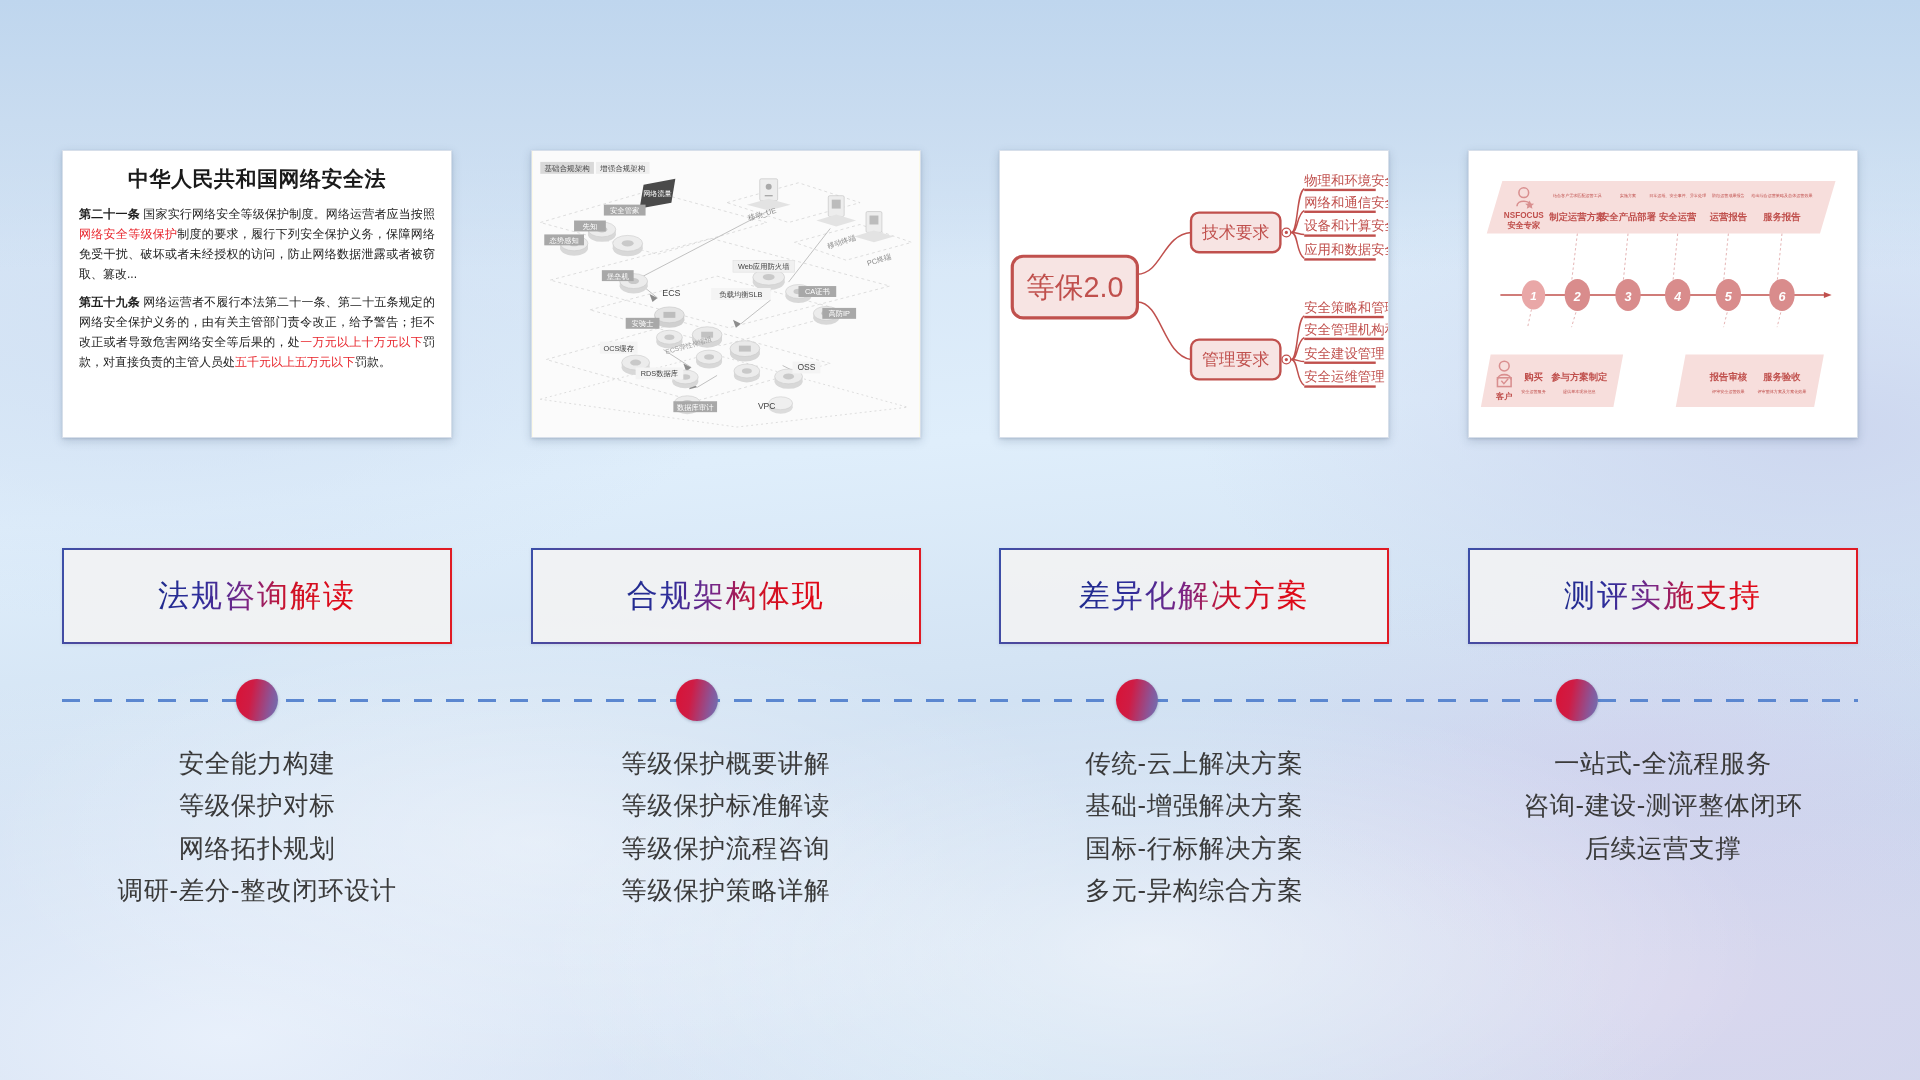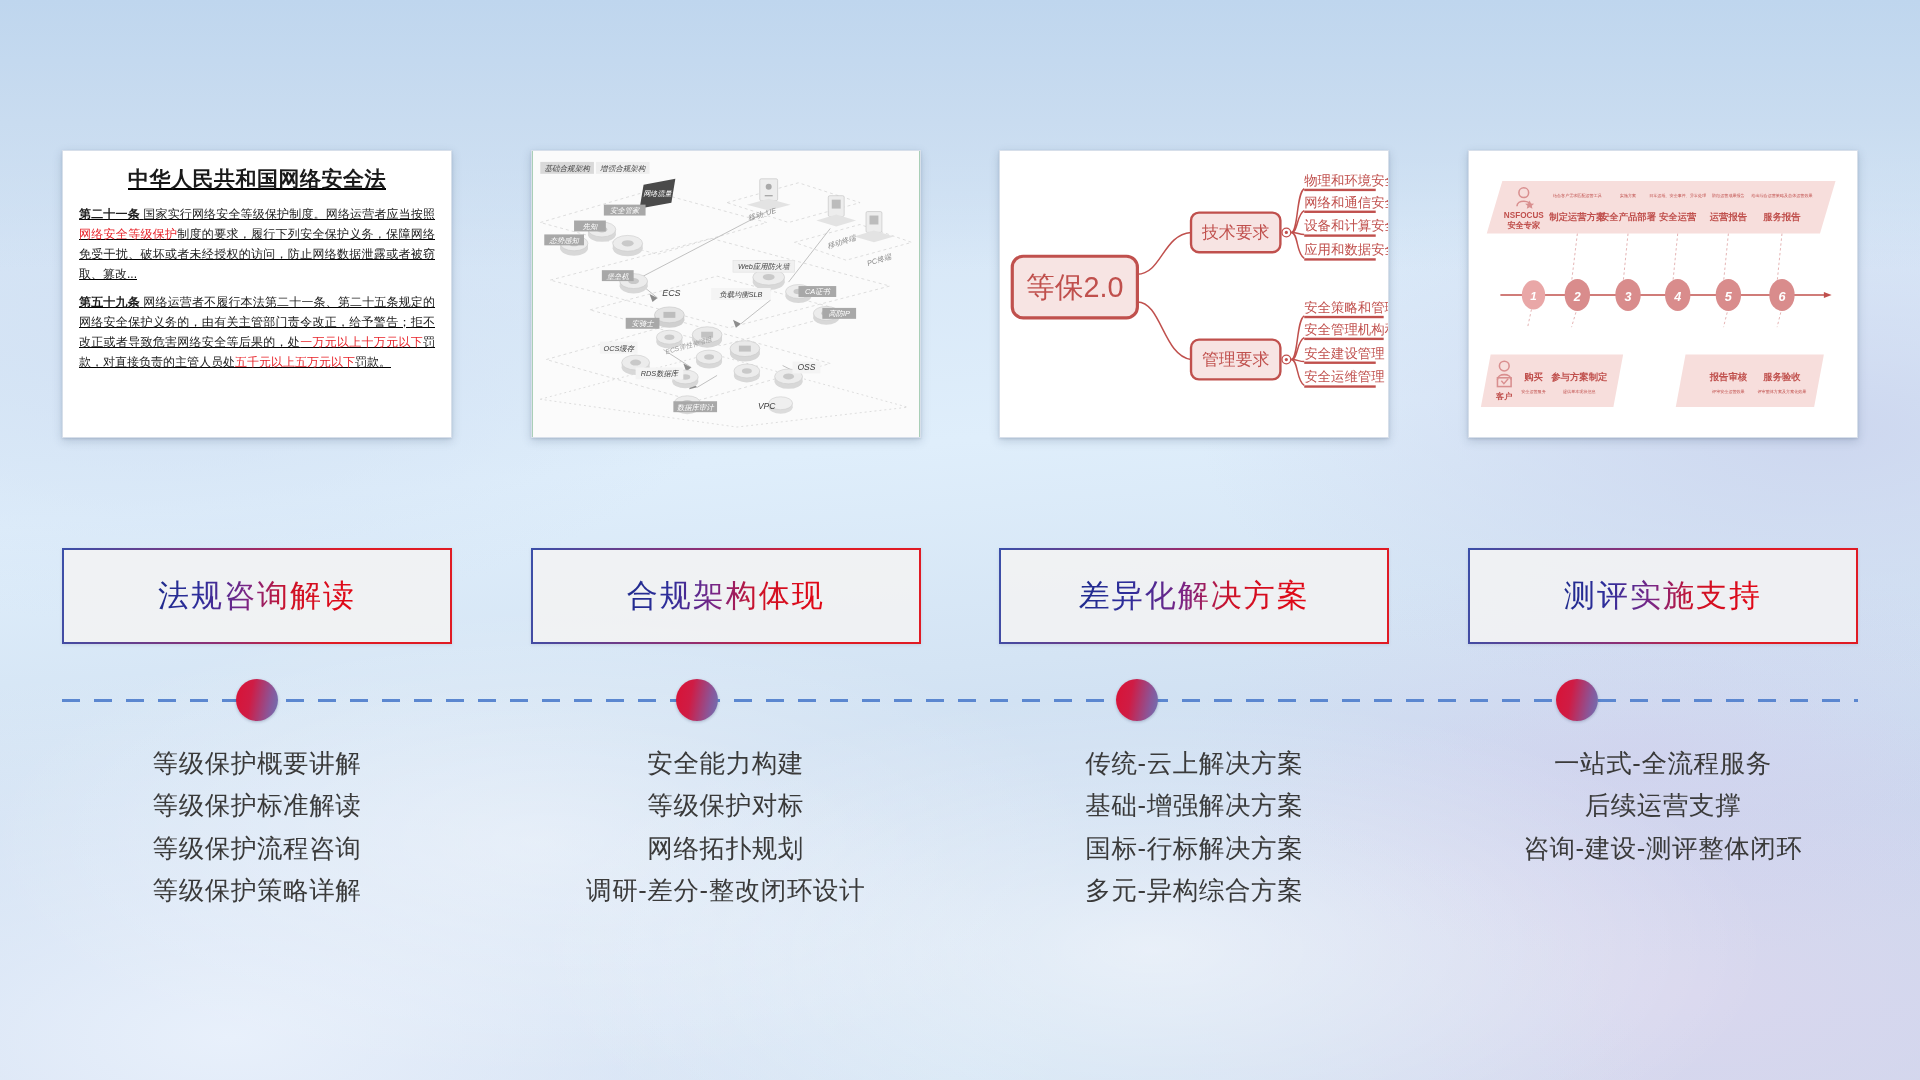--- a/index.html
+++ b/index.html
@@ -42,35 +42,35 @@
   }
   .card {
     width: 390px; height: 288px;
     background:#fff;
     border: 1px solid #d7dfea;
     box-shadow: 0 3px 9px rgba(60,80,110,0.22), 0 1px 2px rgba(60,80,110,0.16);
     overflow:hidden; position:relative;
   }
 
   
-  .law-card { padding: 14px 16px 24px 16px; text-decoration: underline; }
+  .law-card { padding: 14px 16px 24px 16px; }
   .law-title {
     text-align:center; font-size: 21px; font-weight: 700; color:#1a1a1a;
     letter-spacing: .5px; margin-bottom: 11px;
   }
   .law-para {
     font-size: 12px; line-height: 1.68; color:#1c1c1c;
     text-align: justify; text-justify: inter-ideograph;
     margin-bottom: 7px;
   }
   .law-para b { font-weight: 700; }
   .law-red { color:#e8232a; }
 
   
-  .arch-card { background:#15803d;font-style:italic; }
+  .arch-card { background:#fef9c3; }
   .arch-svg { width:100%; height:100%; display:block; }
 
   
   .mind-card { background:#fff; }
   .mind-svg { width:100%; height:100%; display:block; }
 
   
   .tl-card { background:#fff;padding-left:8px; }
   .tl-svg { width:100%; height:100%; display:block; }
 
@@ -531,35 +531,35 @@
 <div id="timeline">
   <div class="tl-line"></div>
   <div class="tl-dot" style="left:174px;"></div>
   <div class="tl-dot" style="left:614px;"></div>
   <div class="tl-dot" style="left:1054px;"></div>
   <div class="tl-dot" style="left:1494px;"></div>
 </div>
 
 <div id="lists-row">
   <div class="list-col">
+    <div class="list-item">安全能力构建</div>
+    <div class="list-item">等级保护对标</div>
+    <div class="list-item">网络拓扑规划</div>
+    <div class="list-item">调研-差分-整改闭环设计</div>
+  </div>
+  <div class="list-col">
     <div class="list-item">等级保护概要讲解</div>
     <div class="list-item">等级保护标准解读</div>
     <div class="list-item">等级保护流程咨询</div>
     <div class="list-item">等级保护策略详解</div>
-  </div>
-  <div class="list-col">
-    <div class="list-item">安全能力构建</div>
-    <div class="list-item">等级保护对标</div>
-    <div class="list-item">网络拓扑规划</div>
-    <div class="list-item">调研-差分-整改闭环设计</div>
   </div>
   <div class="list-col">
     <div class="list-item">传统-云上解决方案</div>
     <div class="list-item">基础-增强解决方案</div>
     <div class="list-item">国标-行标解决方案</div>
     <div class="list-item">多元-异构综合方案</div>
   </div>
   <div class="list-col">
     <div class="list-item">一站式-全流程服务</div>
+    <div class="list-item">咨询-建设-测评整体闭环</div>
     <div class="list-item">后续运营支撑</div>
-    <div class="list-item">咨询-建设-测评整体闭环</div>
   </div>
 </div>
 
 </body></html>

